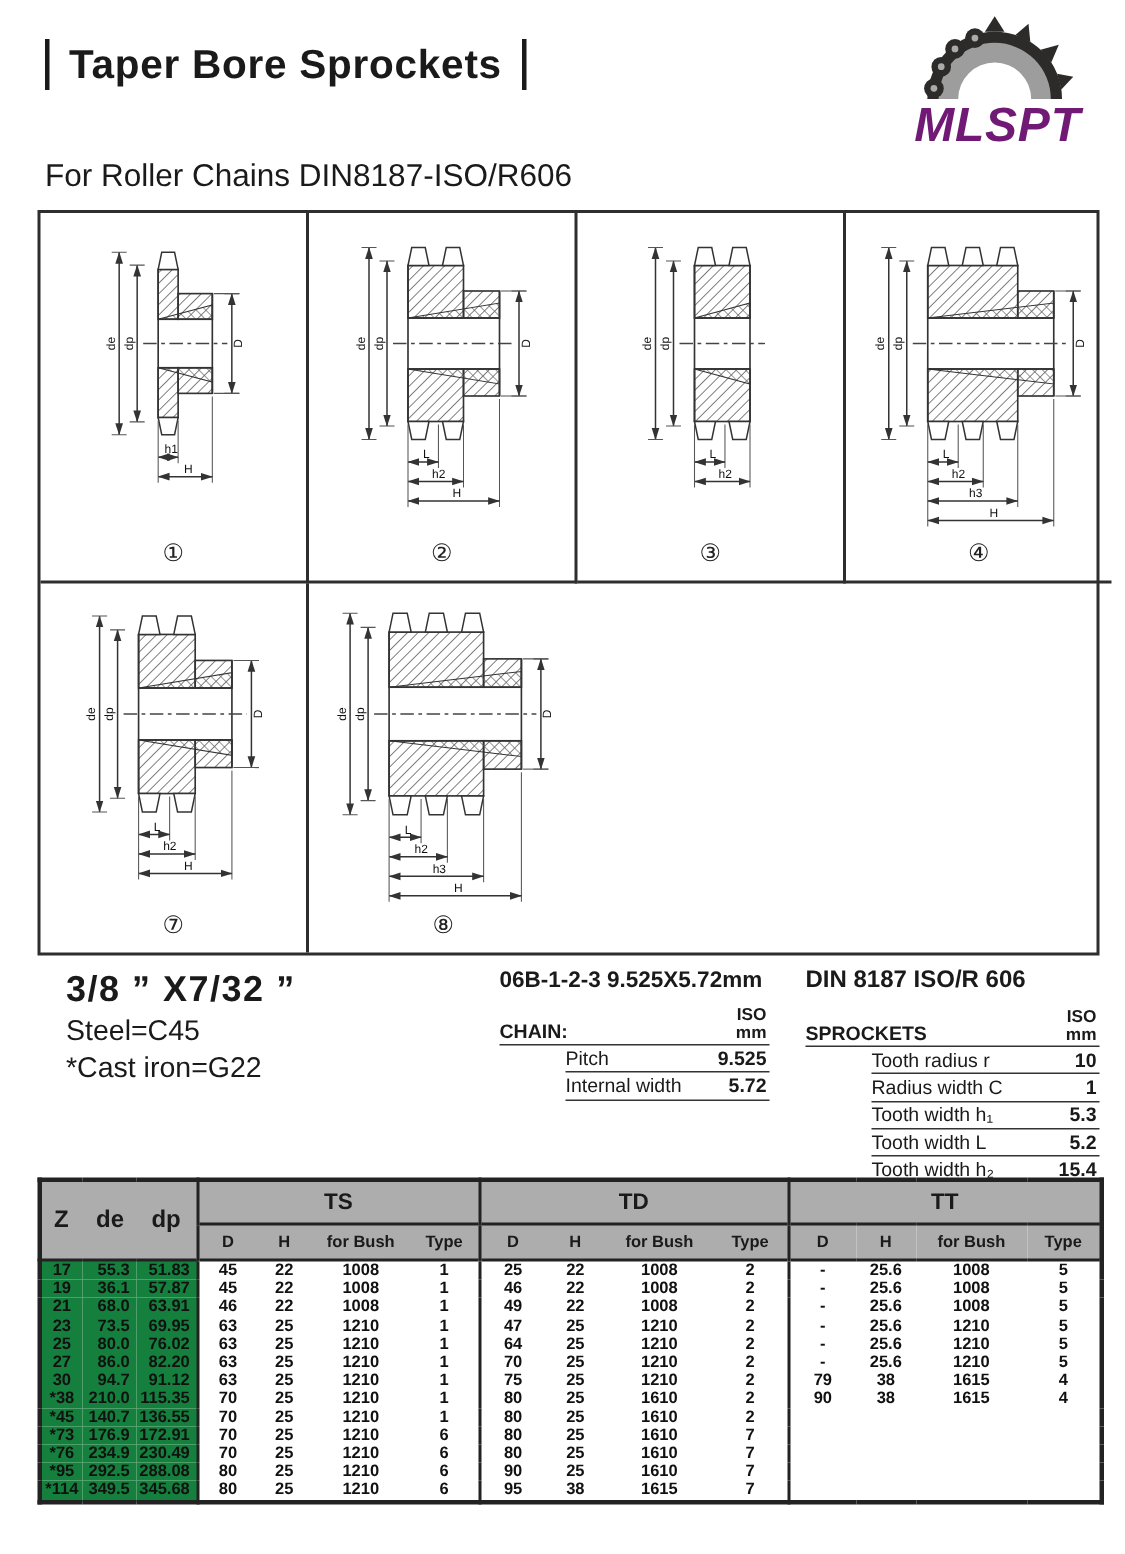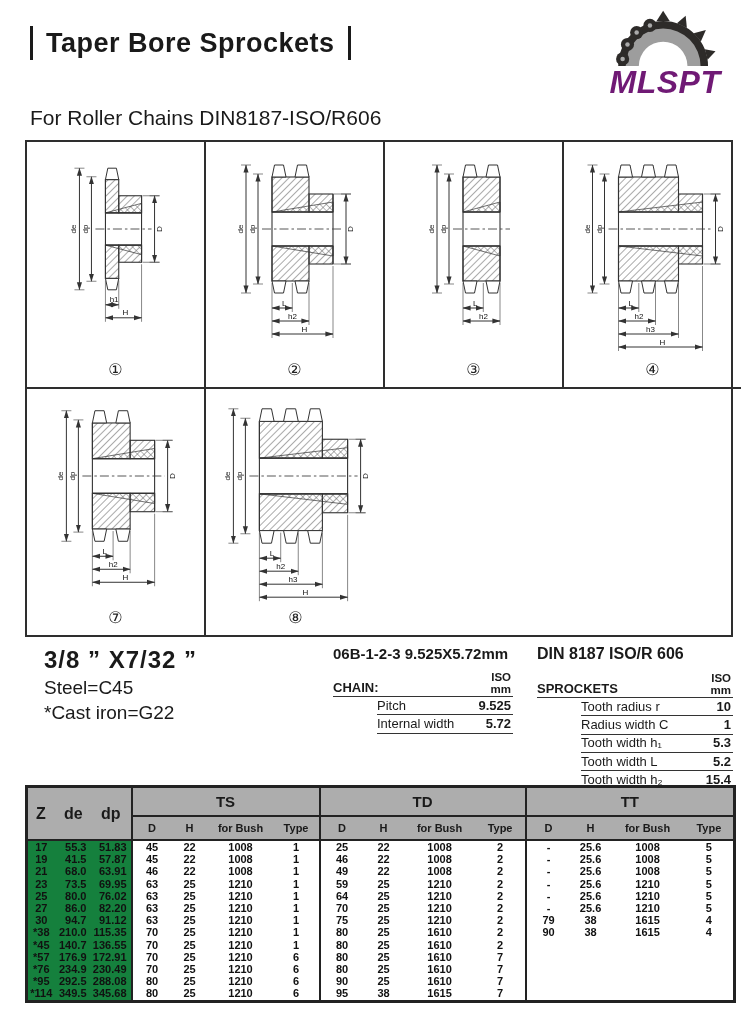--- a/index.html
+++ b/index.html
@@ -644,21 +644,21 @@
           <td class="">22</td>
           <td class="">1008</td>
           <td class="">2</td>
           <td class="bl">-</td>
           <td class="">25.6</td>
           <td class="">1008</td>
           <td class="">5</td>
         </tr>
         <tr>
           <td class="lz">19</td>
-          <td class="lz rt">41.5</td>
+          <td class="lz rt">36.1</td>
           <td class="lz rt">57.87</td>
           <td class="bl">45</td>
           <td class="">22</td>
           <td class="">1008</td>
           <td class="">1</td>
           <td class="bl">46</td>
           <td class="">22</td>
           <td class="">1008</td>
           <td class="">2</td>
           <td class="bl">-</td>
@@ -684,21 +684,21 @@
           <td class="">5</td>
         </tr>
         <tr>
           <td class="lz">23</td>
           <td class="lz rt">73.5</td>
           <td class="lz rt">69.95</td>
           <td class="bl">63</td>
           <td class="">25</td>
           <td class="">1210</td>
           <td class="">1</td>
-          <td class="bl">59</td>
+          <td class="bl">47</td>
           <td class="">25</td>
           <td class="">1210</td>
           <td class="">2</td>
           <td class="bl">-</td>
           <td class="">25.6</td>
           <td class="">1210</td>
           <td class="">5</td>
         </tr>
         <tr>
           <td class="lz">25</td>
@@ -779,21 +779,21 @@
           <td class="bl">80</td>
           <td class="">25</td>
           <td class="">1610</td>
           <td class="">2</td>
           <td class="bl"></td>
           <td class=""></td>
           <td class=""></td>
           <td class=""></td>
         </tr>
         <tr>
-          <td class="lz">*57</td>
+          <td class="lz">*73</td>
           <td class="lz rt">176.9</td>
           <td class="lz rt">172.91</td>
           <td class="bl">70</td>
           <td class="">25</td>
           <td class="">1210</td>
           <td class="">6</td>
           <td class="bl">80</td>
           <td class="">25</td>
           <td class="">1610</td>
           <td class="">7</td>

